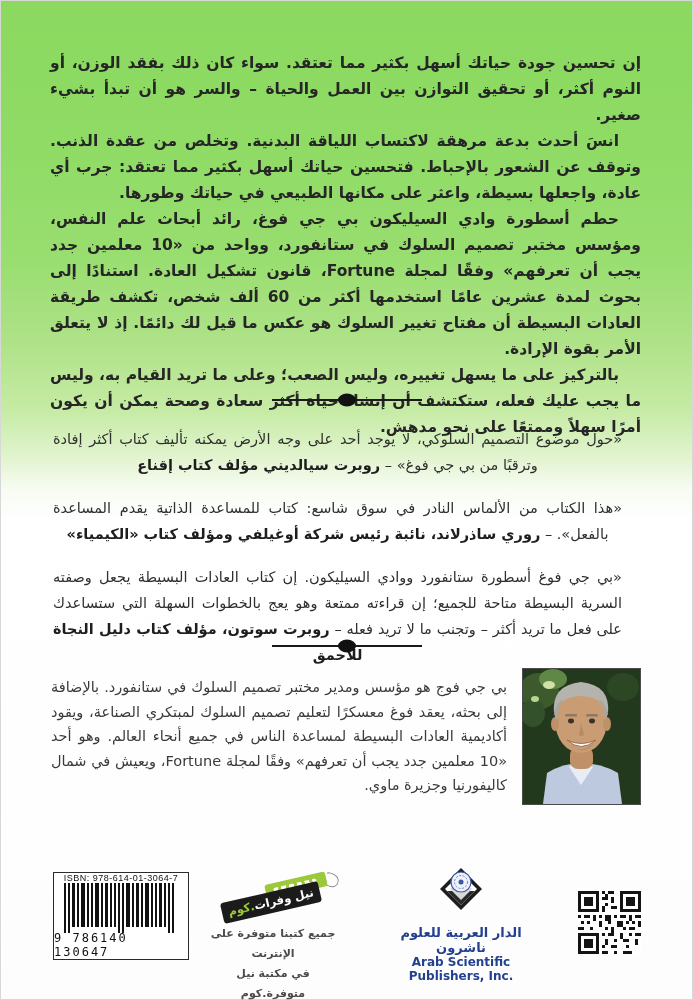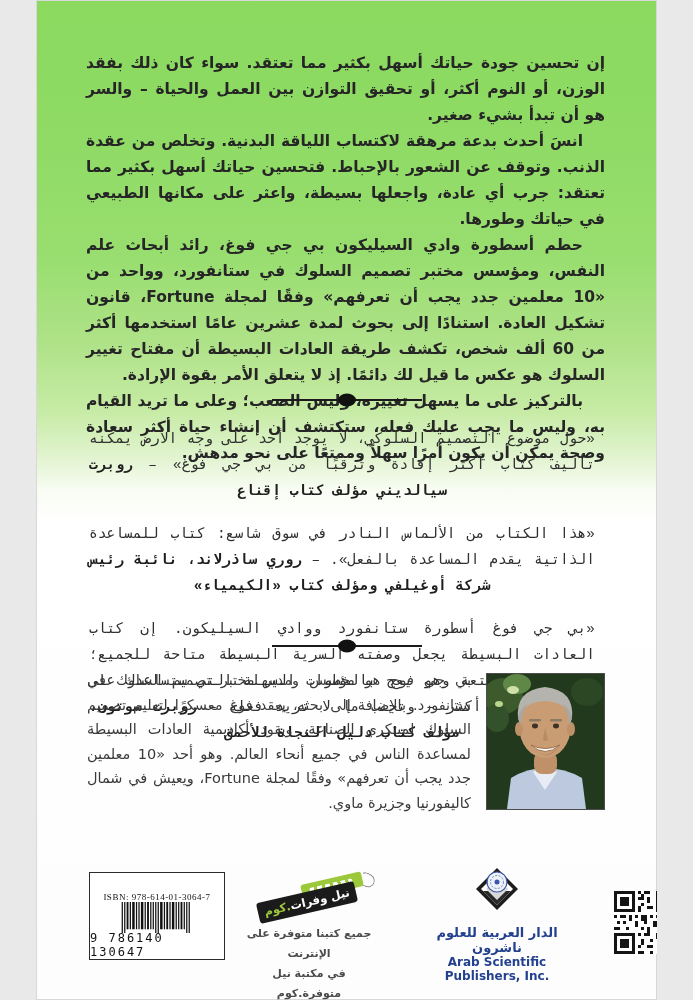--- a/index.html
+++ b/index.html
@@ -1,18 +1,18 @@
 <!DOCTYPE html>
 <html lang="ar" dir="rtl"><head>
 <meta charset="utf-8">
 <style>
   html,body{margin:0;padding:0;background:#e9e9e9;}
   .page{
     position:relative;
-    width:621px;height:1000px;
+    width:693px;height:1000px;
     margin:0 auto;
     overflow:hidden;
     font-family:"DejaVu Sans",sans-serif;
     background:linear-gradient(180deg,
       #8bd95f 0%, #8fdb65 14%, #99de70 26%, #aee287 34%,
       #c6eba4 41%, #e3f4d2 46%, #f8fcf3 49%, #ffffff 52%, #fdfdfd 100%);
     box-shadow:inset 0 0 0 1px #d8d8d8;
     direction:rtl;
   }
   
@@ -34,21 +34,21 @@
     width:18px;height:13px;border-radius:50%;
     transform:translate(-50%,-50%);background:#111;
   }
   .divider1{top:399px;}
   .divider2{top:645px;}
   
   .quotes{
     position:absolute;top:426px;right:55px;left:53px;
     color:#2f2f2f;font-size:14.5px;line-height:26px;
   }
-  .quote{margin:0 7px 17px 0;text-align:justify;text-align-last:center;font-family:Liberation Mono, monospace;}
+  .quote{margin:0 16px 17px 0;text-align:justify;text-align-last:center;}
   .quote .attr{font-weight:bold;color:#1e1e1e;}
   
   .bio-row{
     position:absolute;top:668px;right:52px;left:51px;
     display:flex;gap:15px;align-items:center;
   }
   .photo-frame{
     flex:0 0 auto;width:117px;height:135px;
     border:1px solid #4c4c4c;background:#223d1f;overflow:hidden;
   }
@@ -57,22 +57,22 @@
     font-size:14.5px;line-height:24.5px;text-align:justify;margin:0;
   }
   
   .barcode-box{
     position:absolute;left:53px;top:872px;width:134px;height:86px;
     background:#fff;border:1.5px solid #2b2b2b;
     display:flex;flex-direction:column;align-items:center;
     direction:ltr;
   }
   .barcode-label{
-    font-family:Liberation Serif, serif;
-    font-size:9px;color:#111;margin-top:19px;letter-spacing:0.5px;text-align:right;
+    font-family:Liberation Sans, sans-serif;
+    font-size:9px;color:#111;margin-top:0;letter-spacing:0.5px;text-align:right;
   }
   .barcode-digits{
     font-family:"DejaVu Sans Mono",monospace;
     font-size:12px;color:#111;letter-spacing:2px;margin-top:-2px;
   }
   .nwf{position:absolute;left:203px;top:876px;width:140px;text-align:center;direction:rtl;}
   .nwf-logo{position:relative;height:48px;}
   .nwf-tag-green{
     position:absolute;left:62px;top:2px;width:62px;height:15px;
     background:#9cc83c;border-radius:3px;transform:rotate(-13deg);

